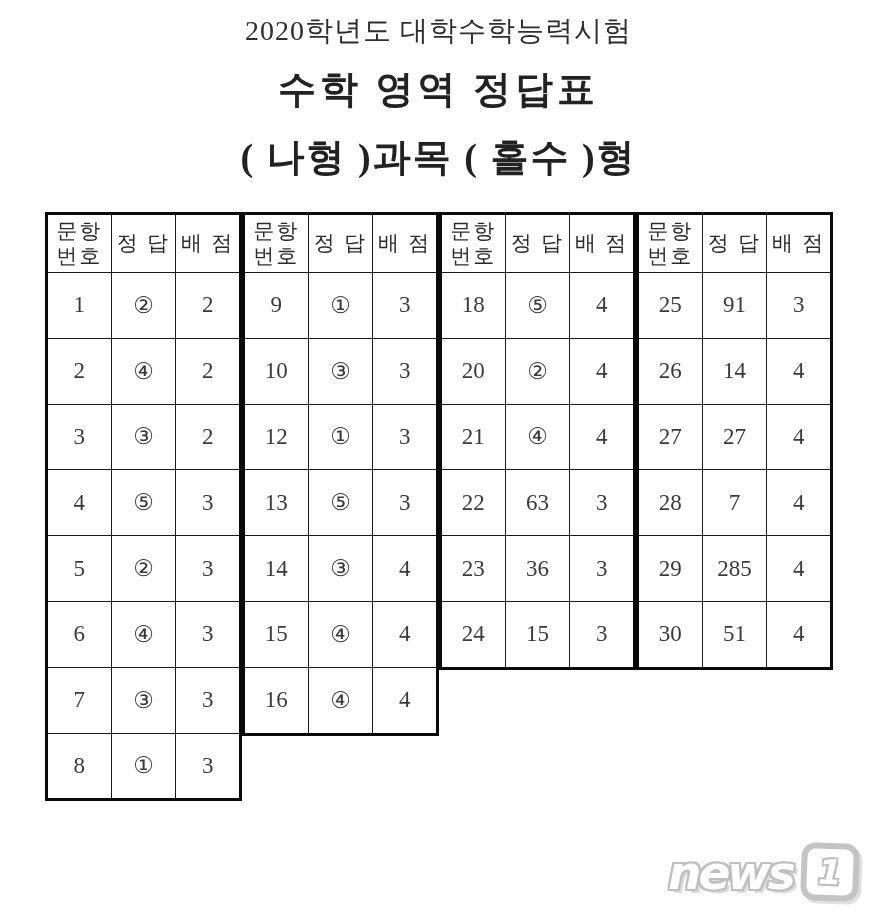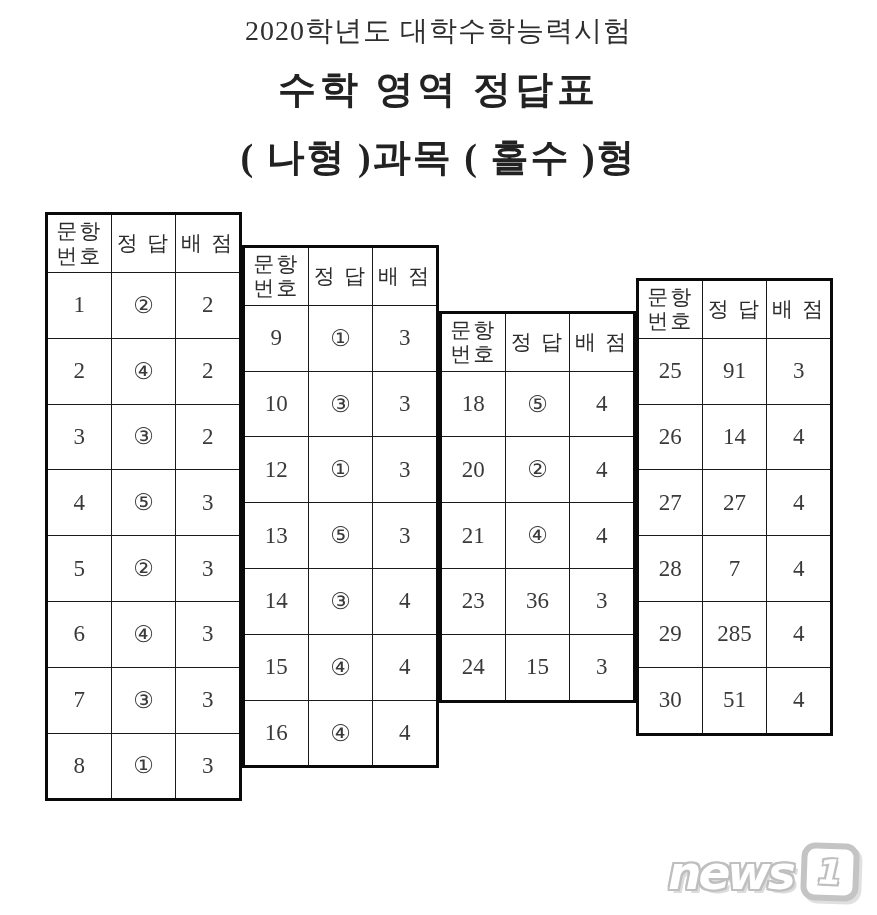--- a/index.html
+++ b/index.html
@@ -29,21 +29,21 @@
     font-size: 38px; font-weight: 700; letter-spacing: 4px; color: #222222;
   }
   .type-line {
     position: absolute; left: 0; top: 116px; width: 100%;
     font-size: 38px; font-weight: 700; letter-spacing: 2px; color: #222222; margin-top: 16px;
   }
 
   
   .table-wrap {
     position: absolute; left: 45px; top: 212px;
-    display: flex; align-items: center;
+    display: flex; align-items: flex-start;
   }
   table.answer-group {
     border-collapse: collapse;
     table-layout: fixed;
     width: 197px;
     background: #ffffff;
     border: 3px solid #0a0a0a;
   }
   table.answer-group th,
   table.answer-group td {
@@ -243,20 +243,25 @@
             <td class="question-cell">20</td>
             <td class="answer-cell">②</td>
             <td class="points-cell">4</td>
           </tr>
           <tr>
             <td class="question-cell">21</td>
             <td class="answer-cell">④</td>
             <td class="points-cell">4</td>
           </tr>
           <tr>
+            <td class="question-cell">22</td>
+            <td class="answer-cell">63</td>
+            <td class="points-cell">3</td>
+          </tr>
+          <tr>
             <td class="question-cell">23</td>
             <td class="answer-cell">36</td>
             <td class="points-cell">3</td>
           </tr>
           <tr>
             <td class="question-cell">24</td>
             <td class="answer-cell">15</td>
             <td class="points-cell">3</td>
           </tr>
         </tbody>

